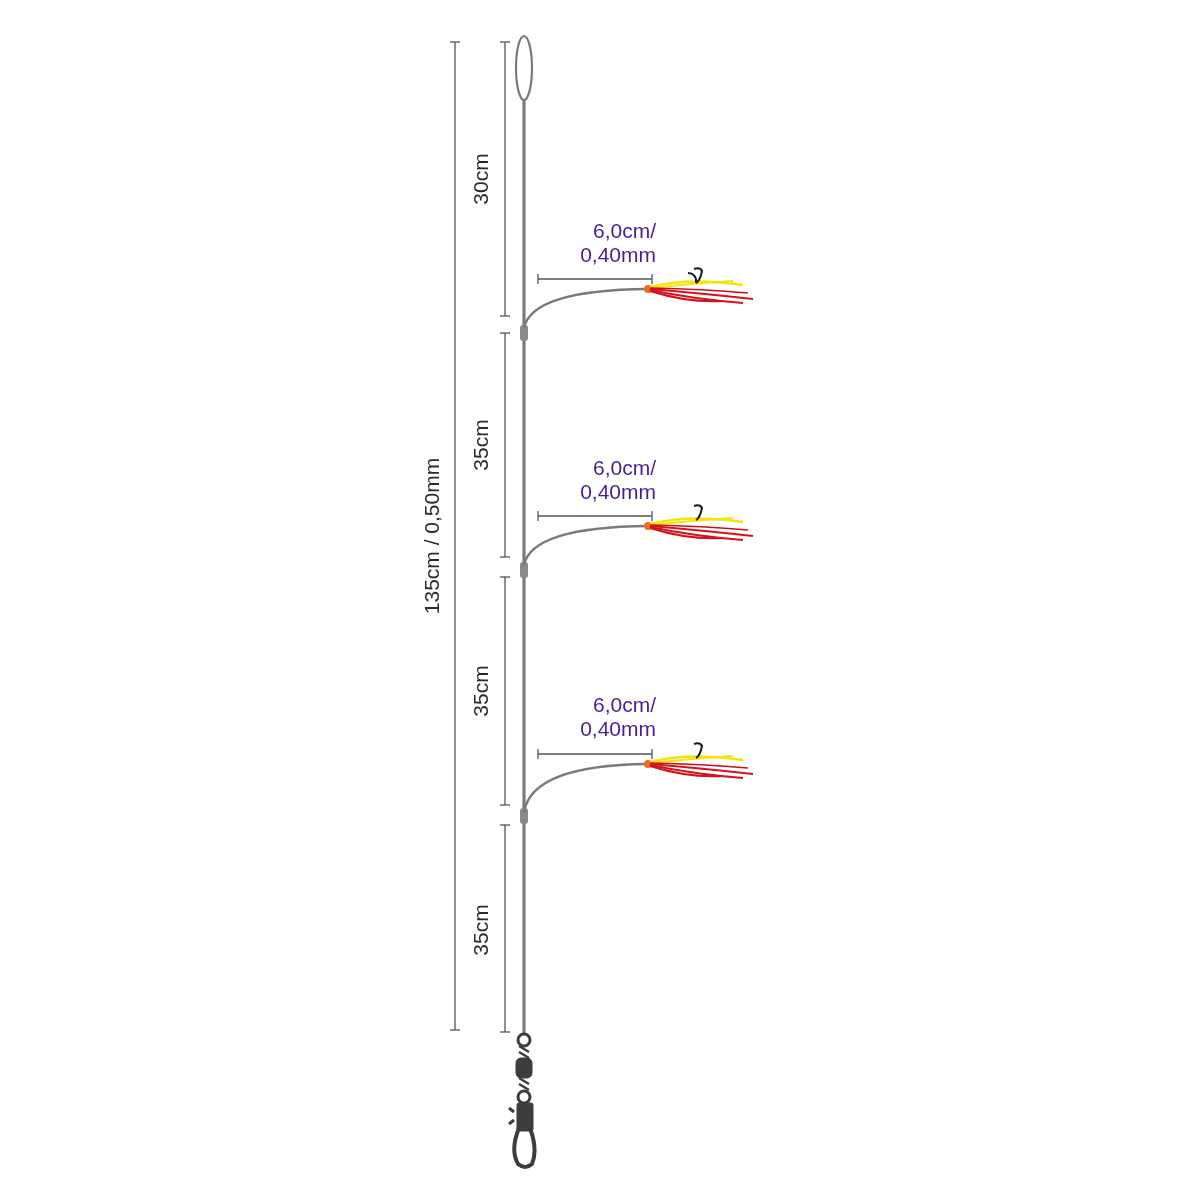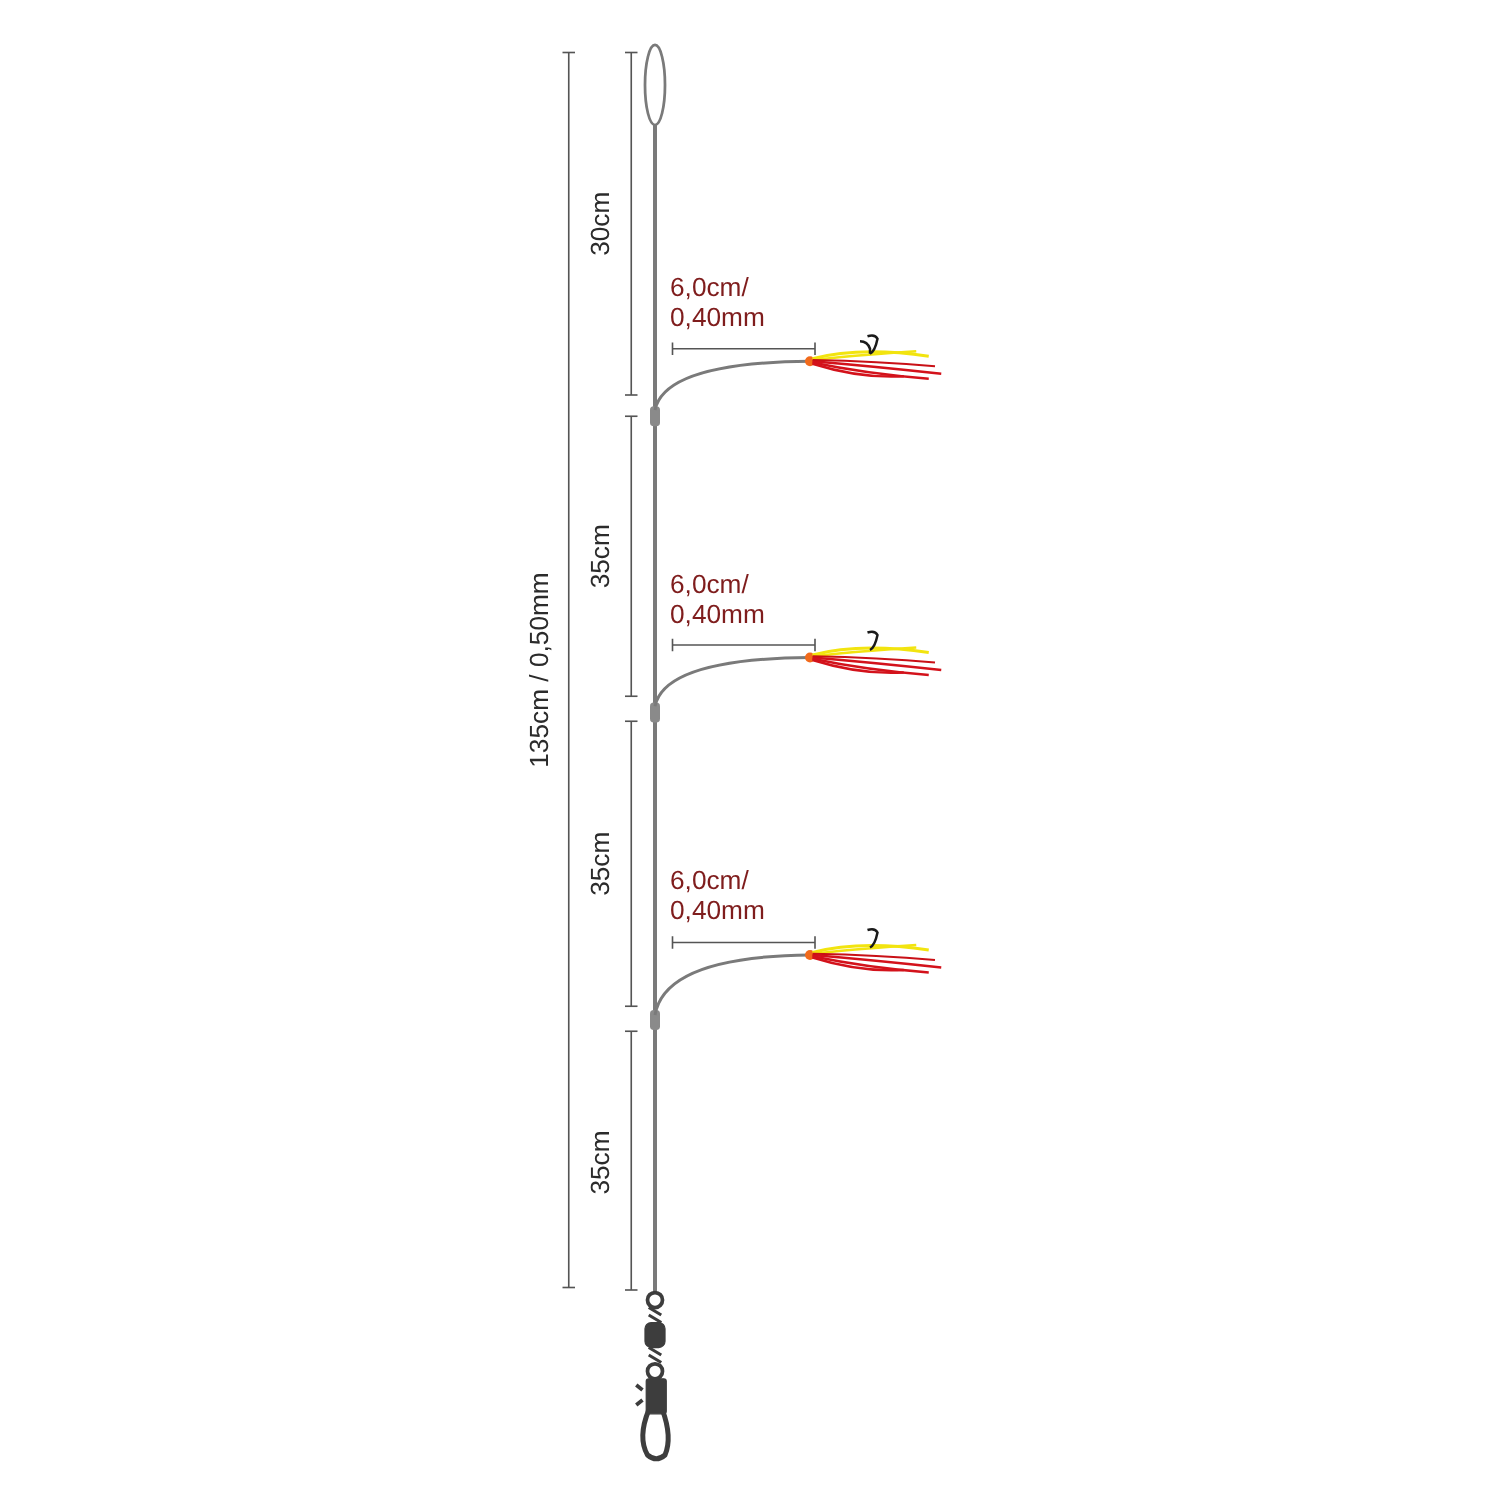--- a/index.html
+++ b/index.html
@@ -1,21 +1,21 @@
 <!DOCTYPE html>
 <html><head>
   <meta charset="utf-8">
   <style>
     html, body { margin: 0; padding: 0; background: #ffffff; }
     body { width: 1200px; height: 1200px; position: relative; overflow: hidden;
            font-family: "Liberation Sans", sans-serif; }
     #diagram { position: absolute; left: 0; top: 0; width: 1200px; height: 1200px; }
     .vlbl { position: absolute; color: #2b2b2b; font-size: 21px; white-space: nowrap;
             transform: translate(-50%, -50%) rotate(-90deg); }
-    .blbl { position: absolute; color: #7f1d1d; font-size: 21px; line-height: 24px; text-align: left; width: 120px; }
+    .blbl { position: absolute; color: #4c1d95; font-size: 21px; line-height: 24px; text-align: right; width: 120px; }
   </style>
 </head>
 <body>
 
 <div id="diagram">
   <svg width="1200" height="1200" viewBox="0 0 1200 1200" xmlns="http://www.w3.org/2000/svg">
 
     <g stroke="#555" stroke-width="1.3">
       <line x1="455" y1="42" x2="455" y2="1030"></line>
       <line x1="450" y1="42" x2="460" y2="42"></line>

